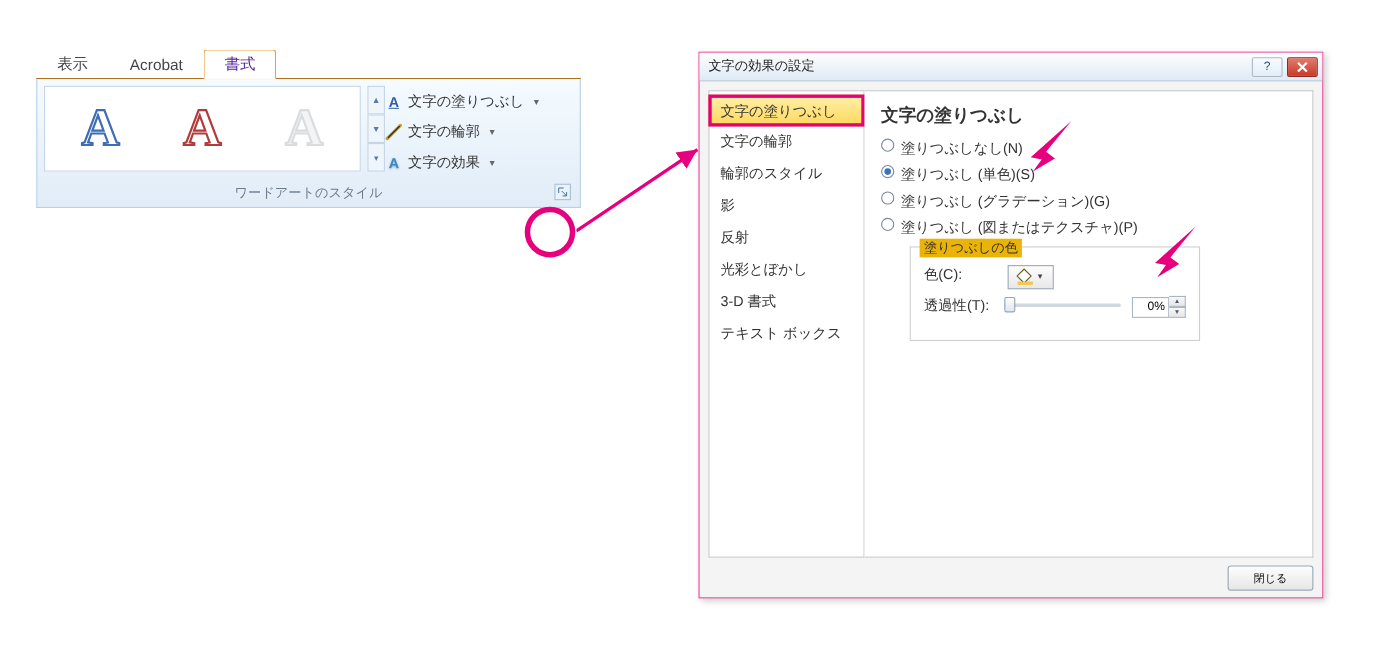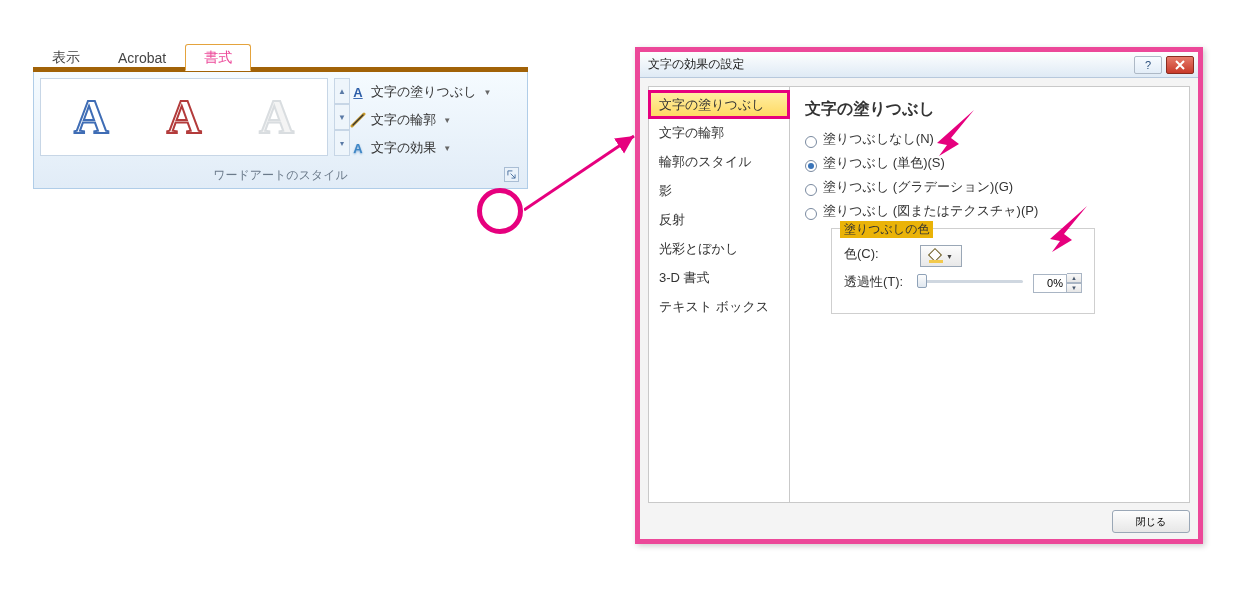--- a/index.html
+++ b/index.html
@@ -1,21 +1,21 @@
 <!DOCTYPE html>
 <html><head>
 <meta charset="utf-8">
 <style>
   *{box-sizing:border-box;font-family:"Meiryo","MS PGothic","Hiragino Sans",sans-serif;}
   body{margin:0;padding:0;width:1260px;height:609px;background:#fff;position:relative;font-size:12px;color:#333;}
   
   .ribbon{position:absolute;left:33px;top:44px;width:495px;}
-  .ribbon-tabs{height:28px;display:flex;align-items:flex-start;border-bottom:5px solid #a16207;}
+  .ribbon-tabs{height:28px;display:flex;align-items:flex-end;border-bottom:1px solid #a16207;}
   .rtab{height:27px;padding:0 18px;display:flex;align-items:center;font-size:14px;color:#444;border:1px solid transparent;margin-bottom:-1px;}
-  .rtab.active{background:#fff;border:1px solid #e4a33d;border-bottom:1px solid #fff;border-radius:3px 3px 0 0;color:#ec4899;}
+  .rtab.active{background:#fff;border:1px solid #e4a33d;border-bottom:1px solid #fff;border-radius:3px 3px 0 0;color:#4c1d95;}
   .ribbon-body{height:117px;border:1px solid #b0cde8;border-top:none;background:linear-gradient(#f5fbff,#e1ecf7);padding:6px;display:flex;position:relative;}
   .gallery{width:288px;height:78px;background:#fff;border:1px solid #c7d6e6;display:flex;align-items:center;justify-content:space-around;padding:4px;margin-right:6px;}
   .bigA{font-size:48px;font-weight:bold;font-family:Georgia,serif;line-height:1;}
   .bigA.blue{color:#fff;-webkit-text-stroke:2px #3f6db5;}
   .bigA.red{color:#fff;-webkit-text-stroke:2px #b33b3b;}
   .bigA.grey{color:#f4f4f4;-webkit-text-stroke:2px #d9dde0;}
   .gallery-scroll{width:16px;height:78px;display:flex;flex-direction:column;}
   .gbtn{flex:1;border:1px solid #c7d6e6;background:#eef5fb;color:#5a7aa6;display:flex;align-items:center;justify-content:center;font-size:8px;}
   .cmds{flex:1;display:flex;flex-direction:column;gap:10px;padding-top:5px;}
   .cmd{display:flex;align-items:center;gap:5px;font-size:13px;color:#333;cursor:pointer;}
@@ -23,34 +23,34 @@
   .cmd .icon{width:16px;height:16px;display:flex;align-items:center;justify-content:center;font-weight:bold;font-size:13px;}
   .icon-fill{color:#2d5ea8;text-decoration:underline;text-decoration-color:#3f6db5;}
   .icon-outline{width:16px;height:16px;}
   .icon-effect{color:#3d86c6;text-shadow:0 1px 2px rgba(44,112,180,.6);}
   .group-label{position:absolute;bottom:4px;left:0;width:100%;text-align:center;font-size:12px;color:#6b7a8a;}
   .launcher{position:absolute;right:8px;bottom:6px;width:15px;height:15px;border:1px solid #a9bdd4;background:#eaf2fa;display:flex;align-items:center;justify-content:center;color:#436a9a;font-size:9px;cursor:pointer;}
   
   .circle{position:absolute;left:477px;top:188px;width:46px;height:46px;border:5px solid #e6007e;border-radius:50%;pointer-events:none;}
   .arrow-line{position:absolute;left:524px;top:134px;width:120px;height:90px;pointer-events:none;}
   
-  .dialog{position:absolute;left:635px;top:47px;width:568px;height:497px;border:5px solid #ec4899;background:#f4f4f4;box-shadow:2px 2px 6px rgba(0,0,0,.2);}
+  .dialog{position:absolute;left:635px;top:47px;width:568px;height:497px;border:1px solid #ec4899;background:#f4f4f4;box-shadow:2px 2px 6px rgba(0,0,0,.2);}
   .titlebar{height:26px;background:linear-gradient(#fdfefe,#dfeaf5);border-bottom:1px solid #b7c8dc;display:flex;align-items:center;padding:0 4px 0 8px;}
   .titlebar .title{flex:1;font-size:12px;color:#1a1a1a;}
   .tbbtn{width:28px;height:18px;border:1px solid #aeb9c6;border-radius:2px;display:flex;align-items:center;justify-content:center;margin-left:4px;font-size:11px;cursor:pointer;}
   .tbbtn.help{background:linear-gradient(#f7fbff,#e3edf7);color:#2a4f7c;}
   .tbbtn.close{background:linear-gradient(#e67a6a,#c83a2a);color:#fff;font-weight:bold;border-color:#8a2c20;}
   .dialog-body{position:absolute;top:34px;left:8px;right:8px;bottom:36px;display:flex;}
   .side{width:142px;border:1px solid #c9c9c9;background:#fff;padding:4px 0;}
   .side .item{height:29px;padding:0 10px;display:flex;align-items:center;font-size:13px;color:#333;cursor:pointer;}
   .side .item.hl{background:linear-gradient(#fff0a8,#ffd85e);border:1px solid #d9a33e;margin:-1px;}
   .side .item.outlined{outline:3px solid #e6007e;outline-offset:-3px;}
   .main{flex:1;border:1px solid #c9c9c9;border-left:none;background:#fff;padding:12px 15px;}
   .main h3{margin:0 0 10px 0;font-size:16px;font-weight:bold;}
-  .radio-row{display:flex;align-items:flex-end;gap:6px;font-size:13px;margin:6px 0;cursor:pointer;}
+  .radio-row{display:flex;align-items:flex-start;gap:6px;font-size:13px;margin:6px 0;cursor:pointer;}
   .radio{width:12px;height:12px;border:1px solid #7a8aa0;border-radius:50%;position:relative;background:#fff;}
   .radio.checked::after{content:"";position:absolute;left:2px;top:2px;width:6px;height:6px;border-radius:50%;background:#3a74b9;}
   .fieldset{margin:8px 0 0 26px;border:1px solid #cfcfcf;padding:10px 12px 14px;width:264px;position:relative;}
   .fieldset .legend{position:absolute;top:-8px;left:8px;background:#eab308;padding:0 4px;font-size:12px;}
   .fr{display:flex;align-items:flex-start;gap:10px;margin:6px 0;font-size:13px;}
   .fr label{width:66px;}
   .color-btn{width:42px;height:22px;border:1px solid #9aa7b6;background:linear-gradient(#fdfdfd,#e8e8e8);display:flex;align-items:center;justify-content:center;gap:3px;cursor:pointer;}
   .bucket{width:14px;height:14px;position:relative;}
   .bucket::before{content:"";position:absolute;left:1px;top:1px;width:8px;height:8px;border:1px solid #6b5a20;transform:rotate(45deg);background:#fff;}
   .bucket::after{content:"";position:absolute;left:0;bottom:0;width:14px;height:3px;background:#f2c94c;}

